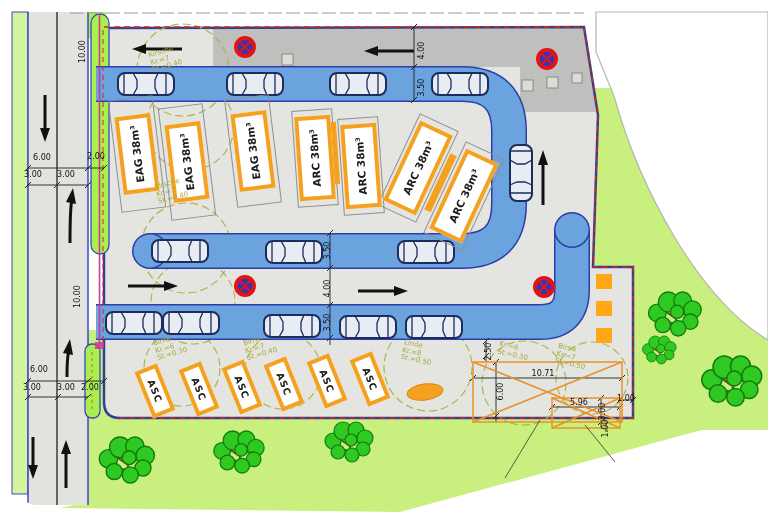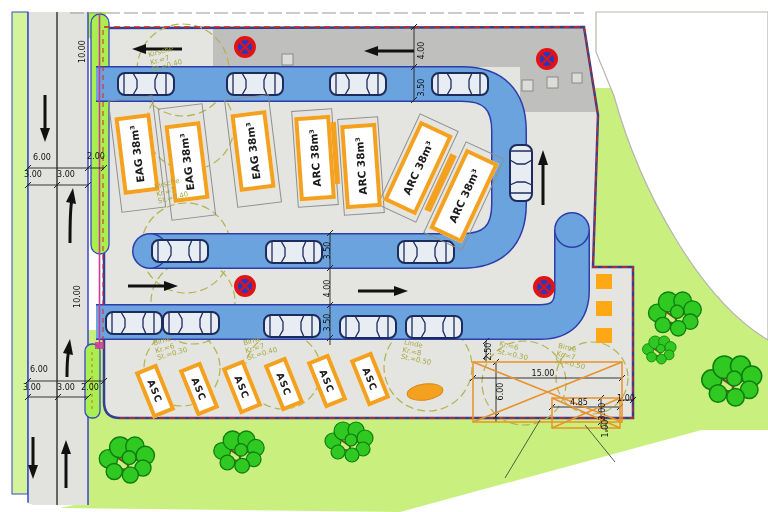--- a/index.html
+++ b/index.html
@@ -266,24 +266,24 @@
 <div class="dim" style="left:22px;top:365px;width:34px">6.00</div>
 <div class="dim" style="left:15px;top:383px;width:34px">3.00</div>
 <div class="dim" style="left:49px;top:383px;width:34px">3.00</div>
 <div class="dim" style="left:73px;top:383px;width:34px">2.00</div>
 <div class="dim dimv" style="left:60px;top:292px;width:34px">10.00</div>
 <div class="dim dimv" style="left:404px;top:46px;width:34px">4.00</div>
 <div class="dim dimv" style="left:404px;top:83px;width:34px">3.50</div>
 <div class="dim dimv" style="left:310px;top:246px;width:34px">3.50</div>
 <div class="dim dimv" style="left:310px;top:284px;width:34px">4.00</div>
 <div class="dim dimv" style="left:310px;top:318px;width:34px">3.50</div>
-<div class="dim" style="left:523px;top:369px;width:40px">15.00</div>
+<div class="dim" style="left:523px;top:369px;width:40px">10.71</div>
 <div class="dim dimv" style="left:471px;top:347px;width:34px">2.50</div>
 <div class="dim dimv" style="left:483px;top:387px;width:34px">6.00</div>
-<div class="dim" style="left:562px;top:398px;width:34px">4.85</div>
+<div class="dim" style="left:562px;top:398px;width:34px">5.96</div>
 <div class="dim dimv" style="left:585px;top:407px;width:34px">3.00</div>
 <div class="dim" style="left:609px;top:394px;width:34px">1.00</div>
 <div class="dim dimv" style="left:588px;top:424px;width:34px">1.00</div>
 
 <div class="tlabel" style="left:150px;top:48px;transform:rotate(-15deg)">
   <span style="display:block">Kirsche</span>
       <span style="display:block">Kr.=7</span>
       <span style="display:block">St.=0.40</span>
     </div>
 <div class="tlabel" style="left:156px;top:180px;transform:rotate(-14deg)">

